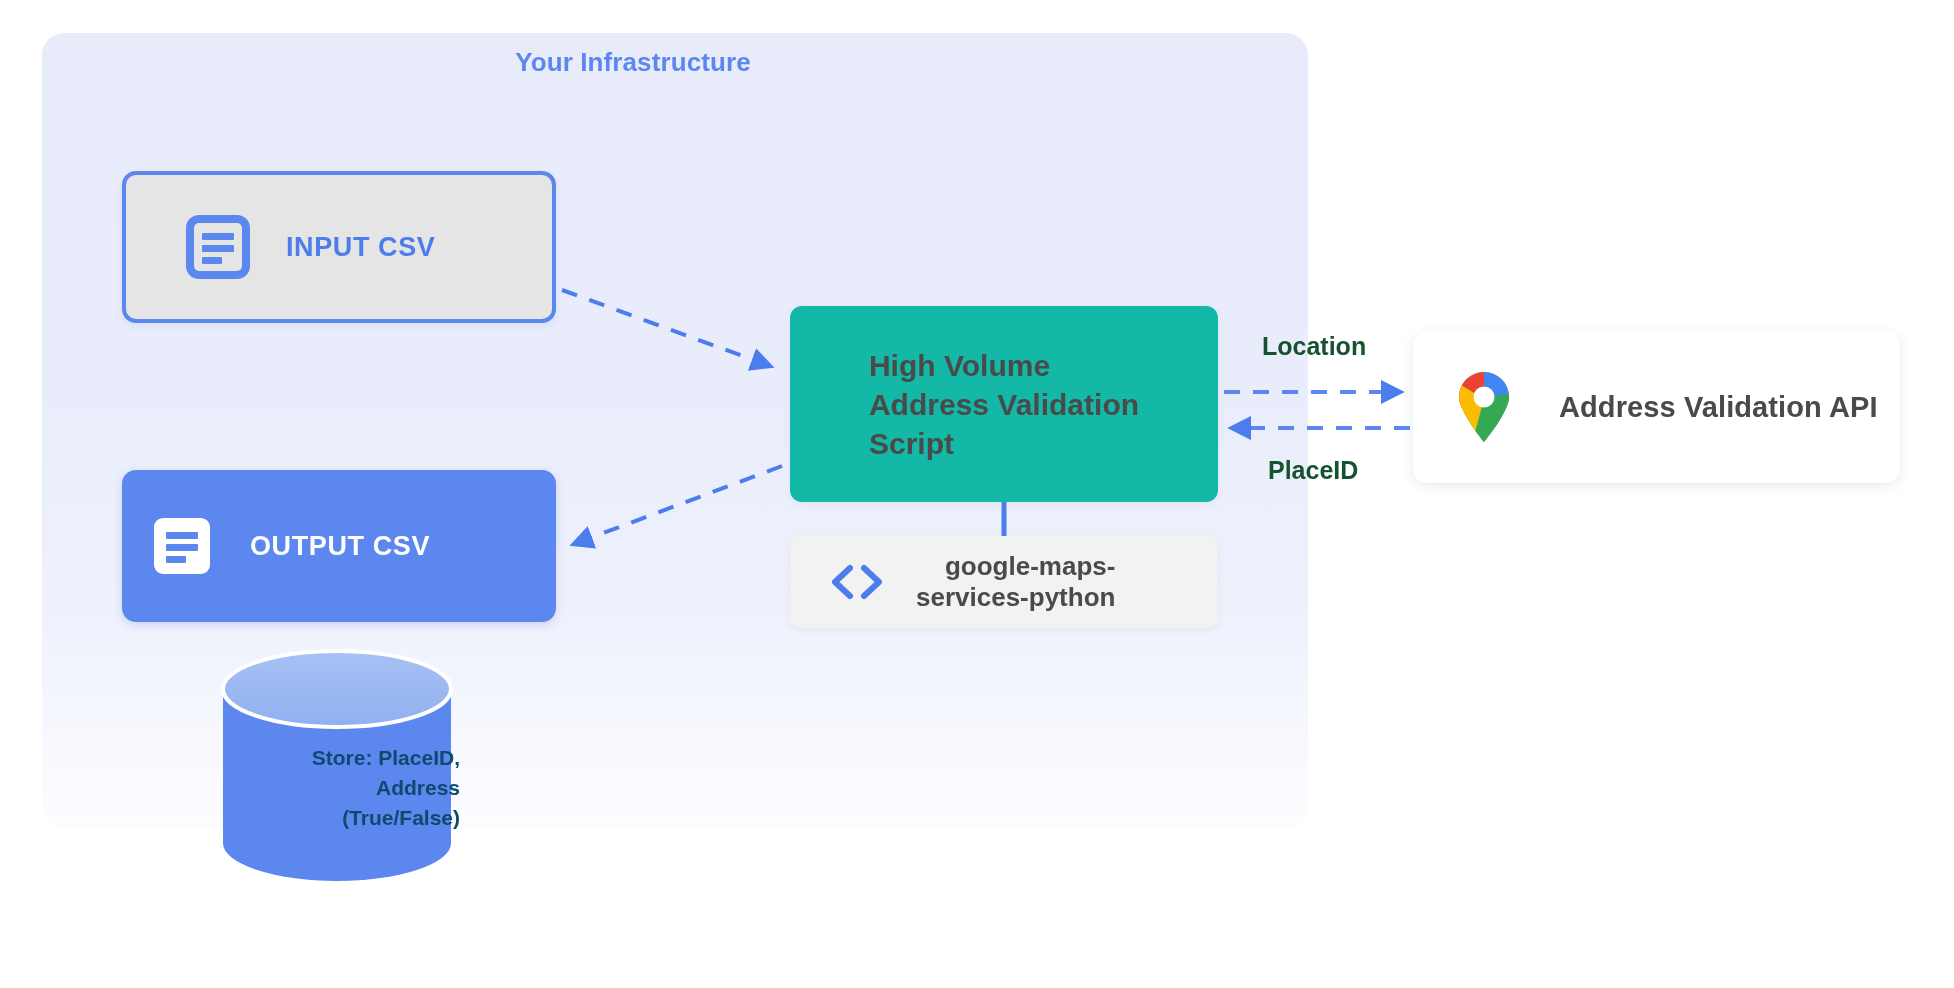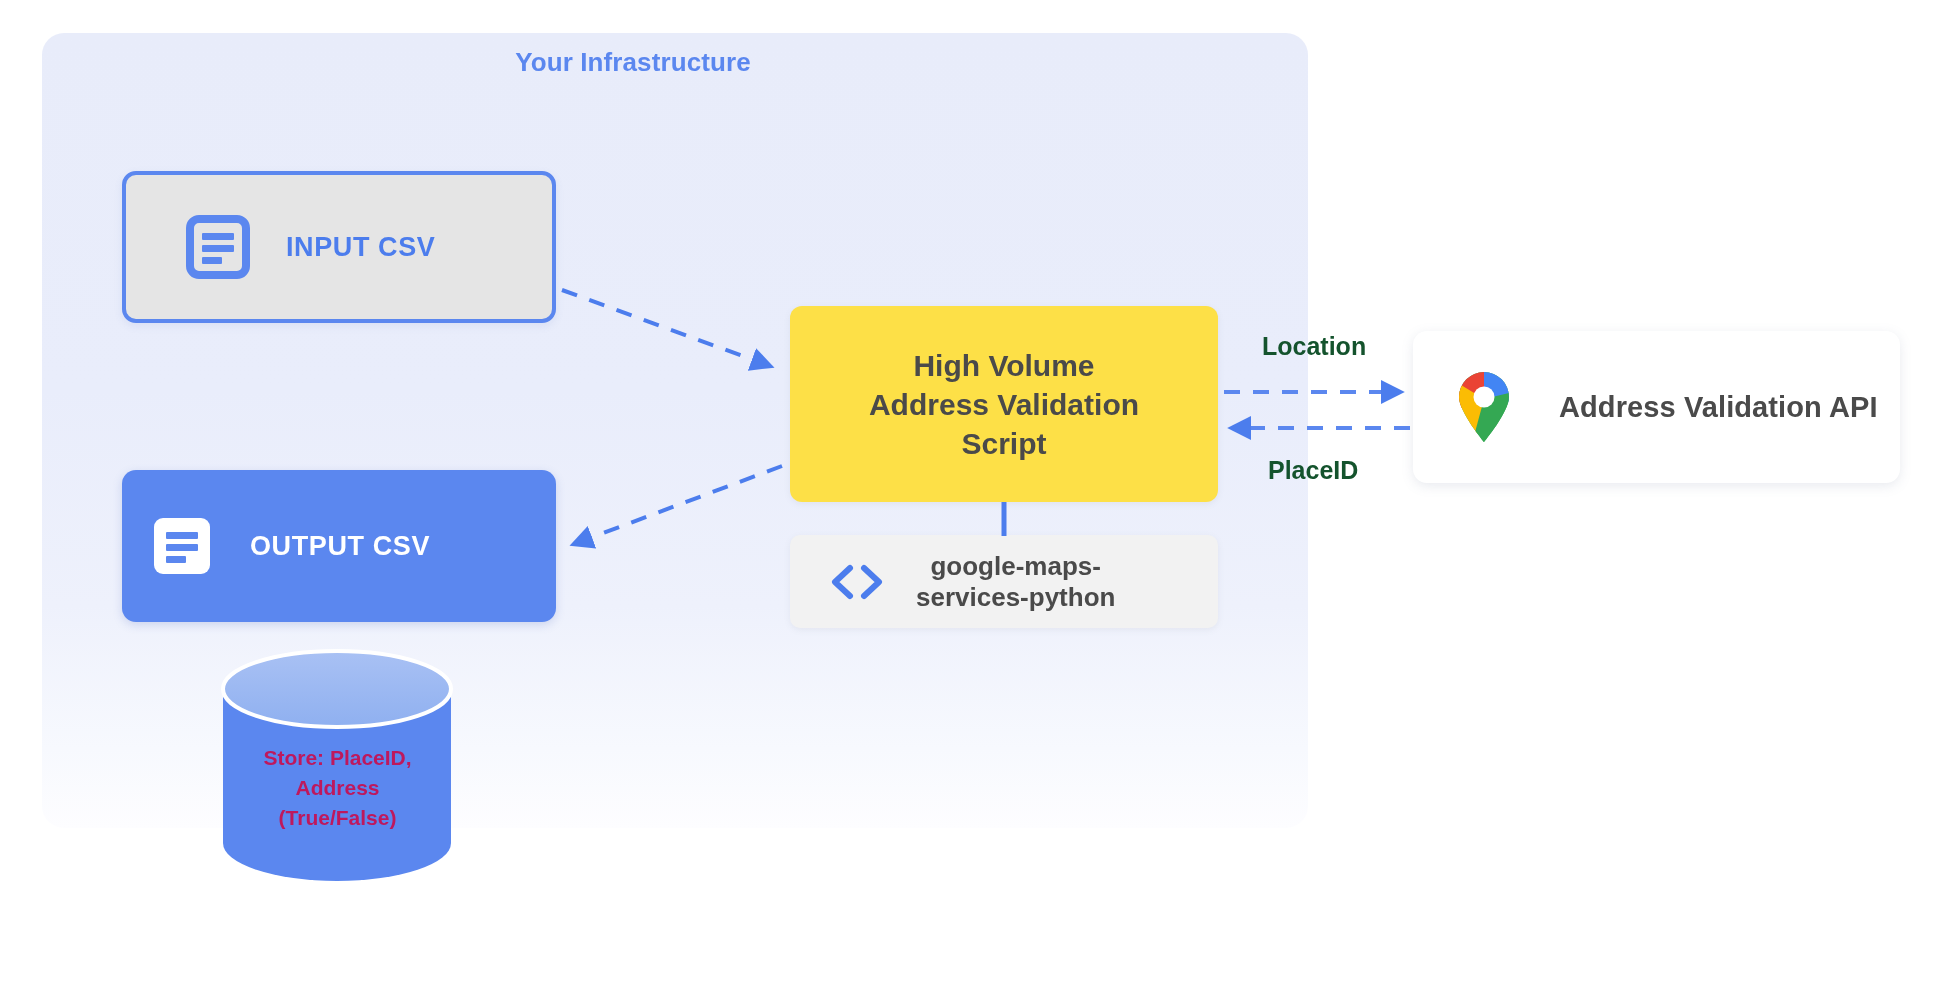--- a/index.html
+++ b/index.html
@@ -89,25 +89,25 @@
 
   
   .doc-icon { width: 64px; height: 64px; flex: 0 0 auto; }
 
   
   #script-box {
     left: 790px;
     top: 306px;
     width: 428px;
     height: 196px;
-    background: #fde047;
+    background: #14b8a6;
     border-radius: 12px;
     flex-direction: column;
     justify-content: center;
-    text-align: center;
+    text-align: left;
     box-shadow: 0 2px 6px rgba(120,125,140,0.10);
   }
   #script-title {
     font-size: 30px;
     font-weight: 700;
     line-height: 1.30;
     color: #4a4a4a;
     white-space: pre-line;
     padding: 0 18px;
   }
@@ -122,21 +122,21 @@
     padding-left: 38px;
     gap: 30px;
     box-shadow: 0 2px 6px rgba(120,125,140,0.10);
   }
   #lib-label {
     font-size: 26px;
     font-weight: 700;
     line-height: 1.18;
     color: #4a4a4a;
     white-space: pre-line;
-    text-align: center;
+    text-align: right;
   }
   .code-icon { width: 58px; height: 40px; flex: 0 0 auto; }
 
   
   #api-box {
     left: 1413px;
     top: 331px;
     width: 487px;
     height: 152px;
     background: #ffffff;
@@ -159,25 +159,25 @@
     left: 215px;
     top: 647px;
     width: 245px;
     height: 238px;
   }
   #datastore-text {
     position: absolute;
     left: 0;
     top: 96px;
     width: 245px;
-    text-align: center;
+    text-align: right;
     font-size: 21px;
     font-weight: 700;
     line-height: 1.42;
-    color: #be185d;
+    color: #0c4a6e;
     white-space: pre-line;
     pointer-events: none;
   }
 
   
   .edge-label {
     position: absolute;
     font-size: 25px;
     font-weight: 700;
     color: #14532d;

